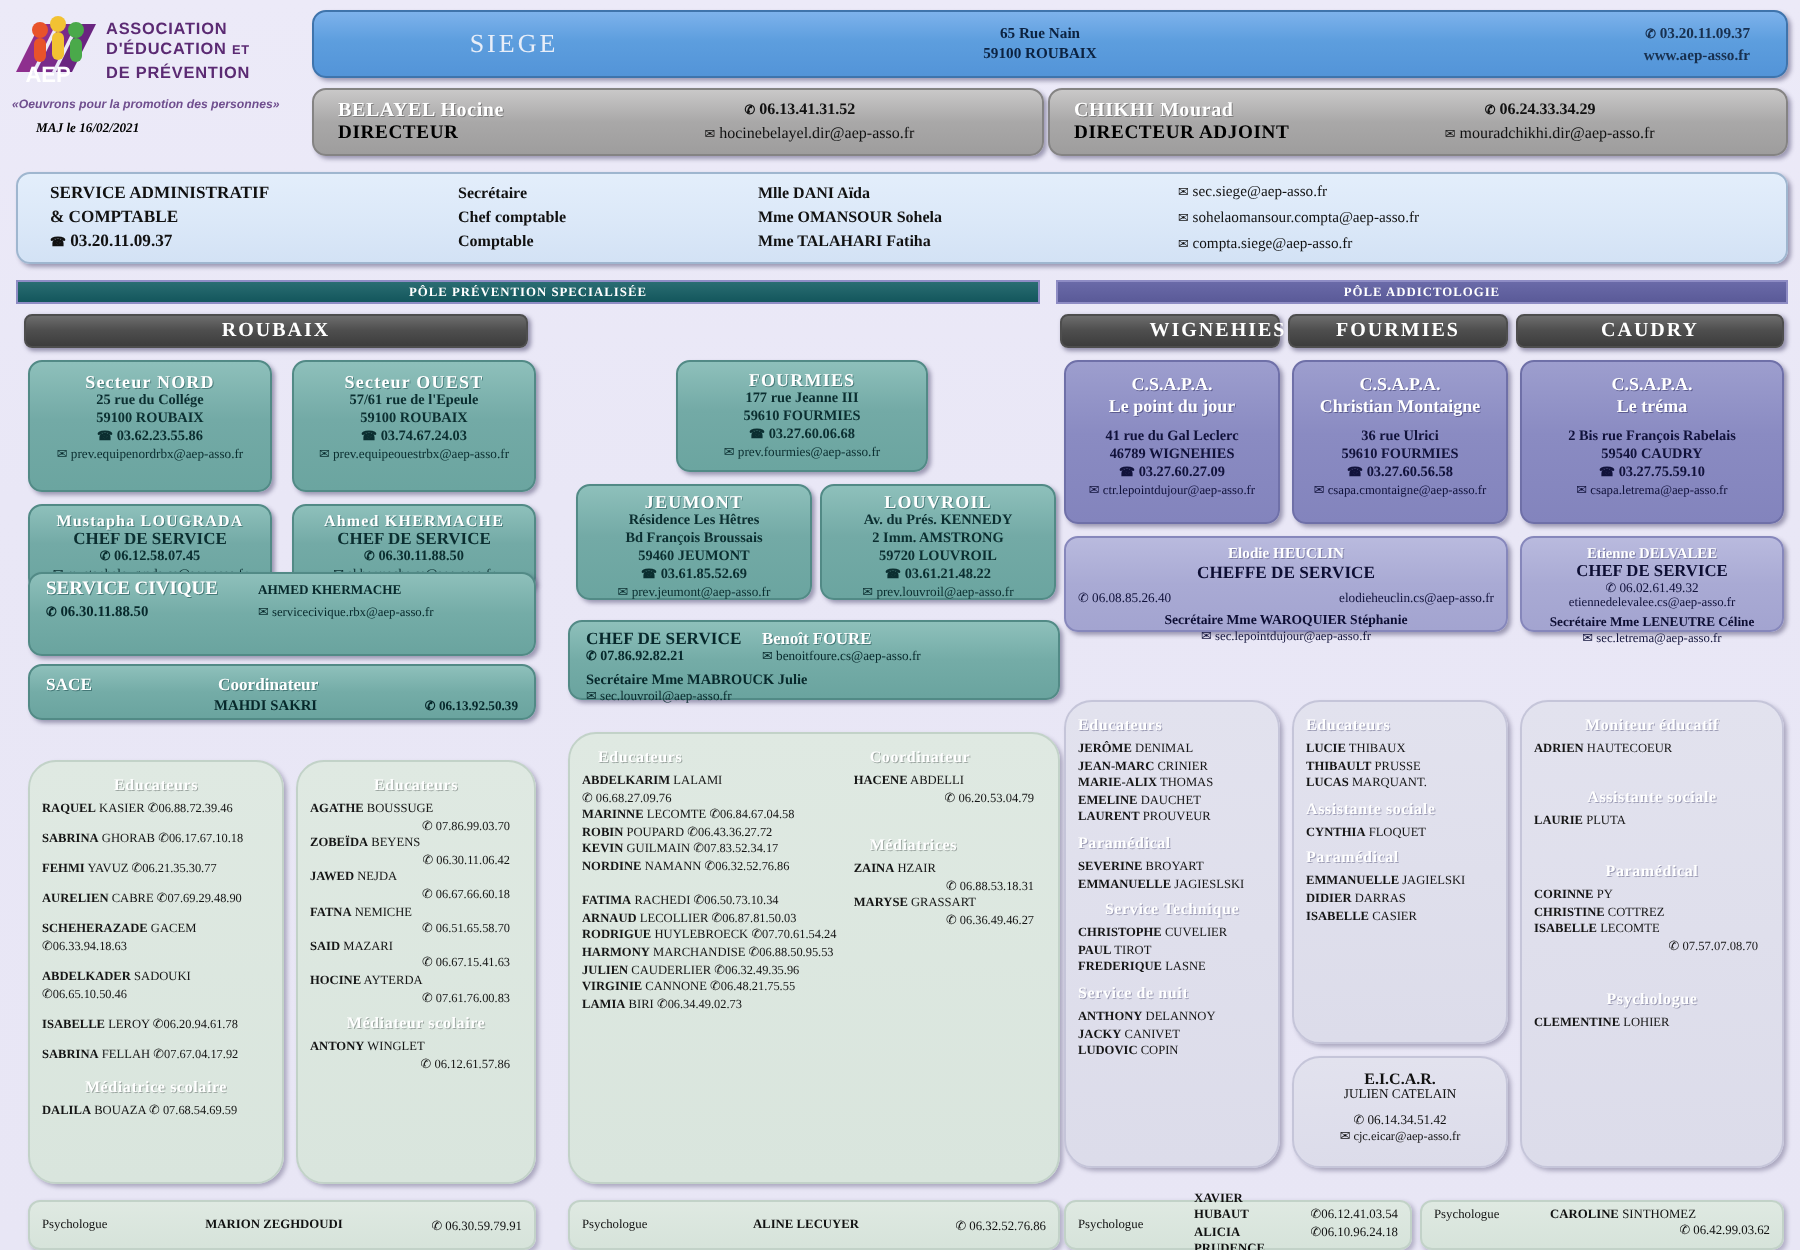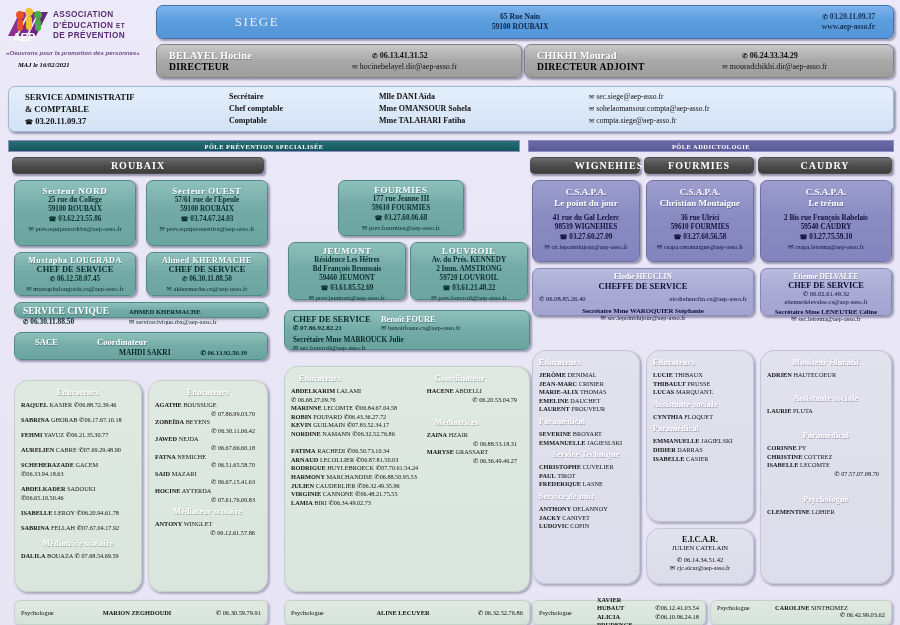--- a/index.html
+++ b/index.html
@@ -104,21 +104,21 @@
   #chef-ouest{left:146px; top:252px; width:122px; height:44px; padding-top:3px;}
 
   #site-fourmies { left:338px; top:180px; width:126px; height:56px; padding-top:4px;}
   #site-jeumont  { left:288px; top:242px; width:118px; height:58px; padding-top:3px;}
   #site-louvroil { left:410px; top:242px; width:118px; height:58px; padding-top:3px;}
 
   .teal-wide {
     background: linear-gradient(180deg,#8ec0bb 0%,#74aca7 50%,#6aa49f 100%);
     border:1px solid #528a86;
   }
-  #serv-civique { left:14px; top:302px; width:254px; height:16px; }
+  #serv-civique { left:14px; top:286px; width:254px; height:42px; }
   #sace         { left:14px; top:332px; width:254px; height:28px; }
   #chef-sam     { left:284px; top:310px; width:246px; height:40px; }
 
   .wl { color:#ffffff; font-weight:bold; text-shadow:.5px .5px 0 rgba(60,110,110,.85); }
   .dk { color:#07282b; font-weight:bold; }
 
   
   .purp {
     background: linear-gradient(180deg,#9d9ece 0%,#8a8bc2 45%,#8384bd 100%);
     border:1px solid #6f70a8; text-align:center;
@@ -344,21 +344,21 @@
       <div class="dk" style="font-size:6.6px; width:130px;">AHMED KHERMACHE</div>
     </div>
     <div class="row-line" style="margin-top:1px;">
       <div class="dk" style="font-size:7.4px;"><span class="ic">✆</span>
         <span>06.30.11.88.50</span></div>
       <div style="font-size:6.4px; width:130px; color:#07282b;"><span class="ic">✉</span>
         <span>servicecivique.rbx@aep-asso.fr</span></div>
     </div>
   </div>
 
-  <div id="sace" class="card teal-wide sh" style="padding:4px 20px;">
+  <div id="sace" class="card teal-wide sh" style="padding:4px 8px;">
     <div class="row-line">
       <div class="wl" style="font-size:8.6px;">SACE</div>
       <div class="wl" style="font-size:8.6px; width:150px; text-align:left;">Coordinateur</div>
     </div>
     <div class="row-line" style="margin-top:1px;">
       <div style="width:84px;"></div>
       <div class="dk" style="font-size:7.4px; flex:1;">MAHDI SAKRI</div>
       <div class="dk" style="font-size:6.6px;"><span class="ic">✆</span>
         <span>06.13.92.50.39</span></div>
     </div>
@@ -495,21 +495,21 @@
             <div class="pers ind"><span class="tel"><span class="ic">✆</span> 06.36.49.46.27</span></div>
           </div>
       </div>
     </div>
   </div>
 
   <div id="csapa-wig" class="card purp sh">
     <div class="hd">C.S.A.P.A.</div>
     <div class="hd">Le point du jour</div>
     <div class="li" style="margin-top:5px;">41 rue du Gal Leclerc</div>
-    <div class="li">98539 WIGNEHIES</div>
+    <div class="li">46789 WIGNEHIES</div>
     <div class="li"><span class="ic">☎</span>
       <span>03.27.60.27.09</span></div>
     <div class="mail"><span class="ic">✉</span>
       <span>ctr.lepointdujour@aep-asso.fr</span></div>
   </div>
 
   <div id="csapa-fou" class="card purp sh">
     <div class="hd">C.S.A.P.A.</div>
     <div class="hd">Christian Montaigne</div>
     <div class="li" style="margin-top:5px;">36 rue Ulrici</div>

